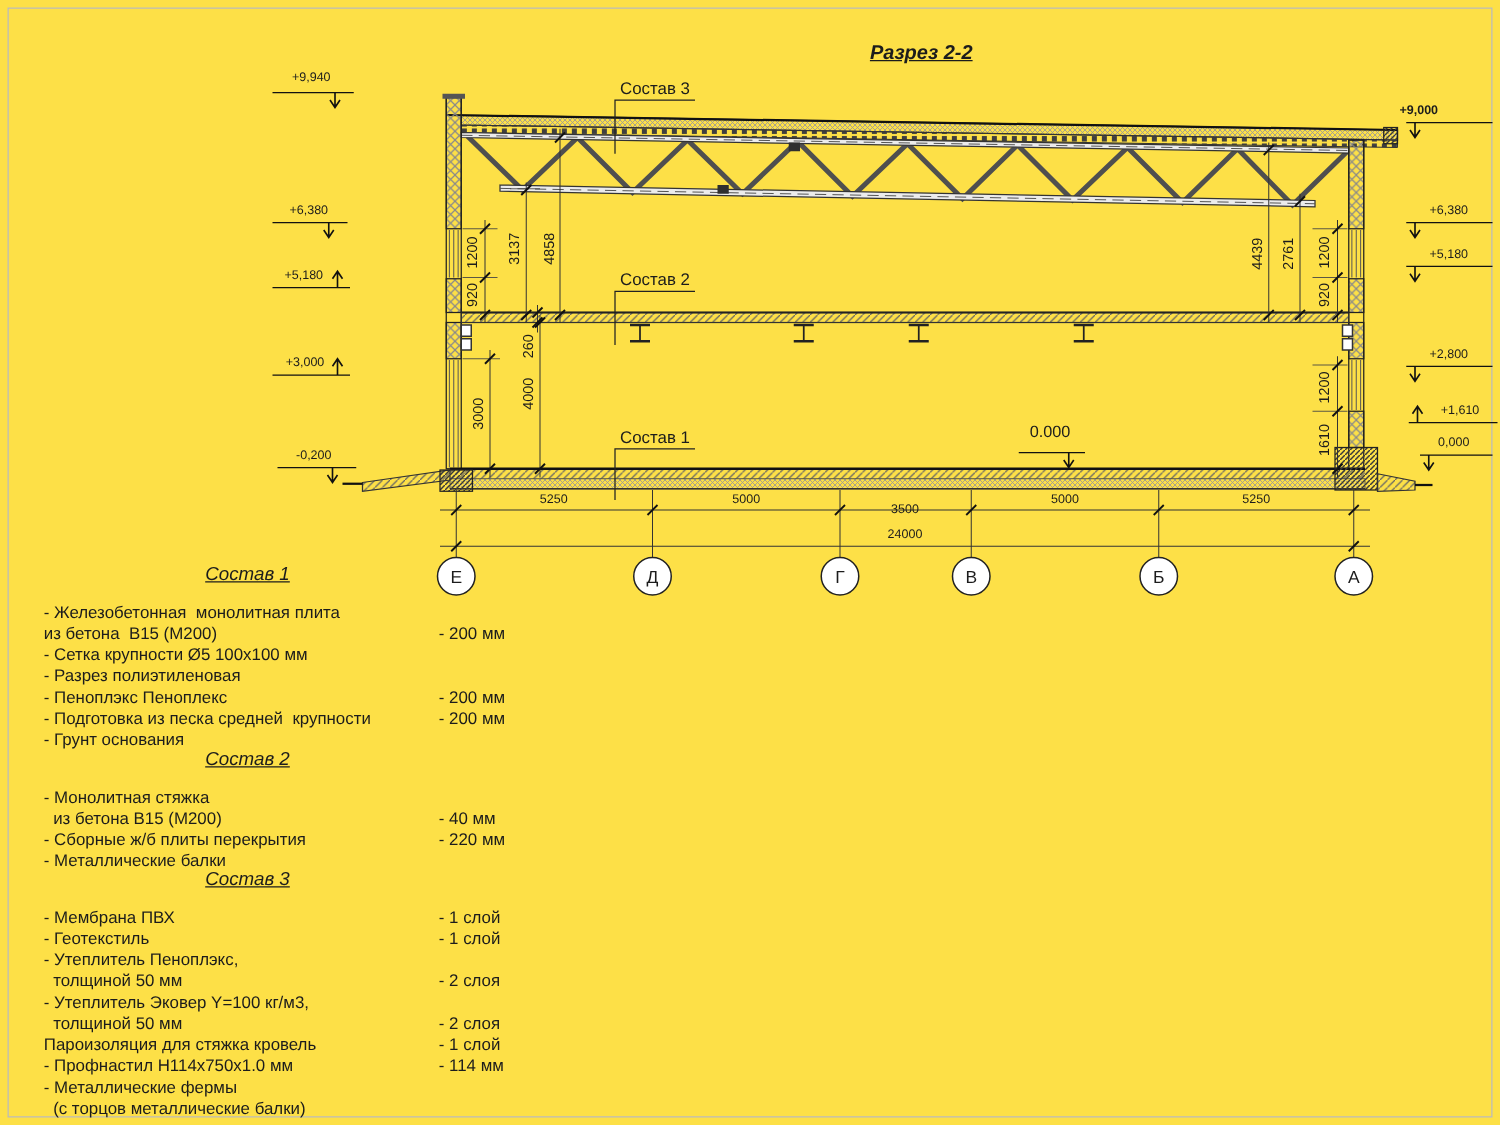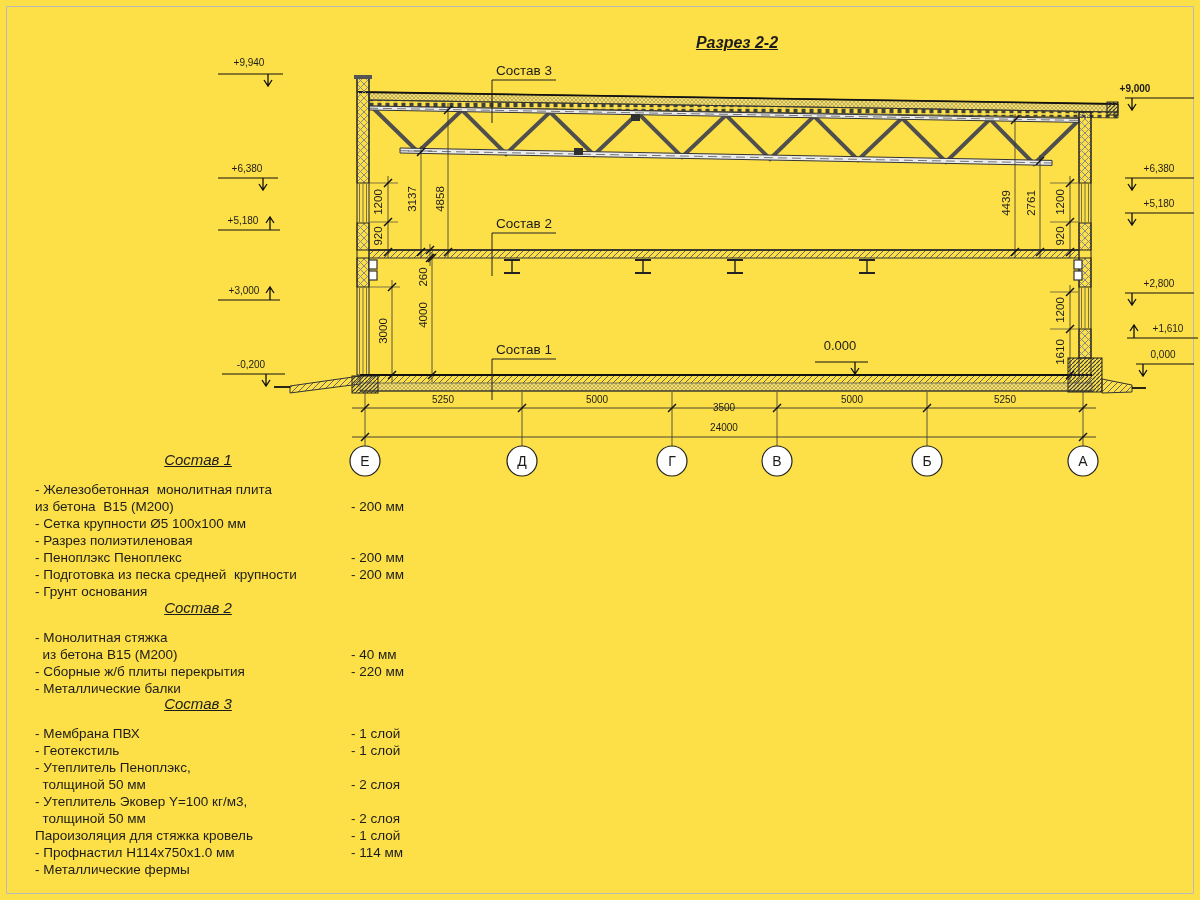--- a/index.html
+++ b/index.html
@@ -313,15 +313,16 @@
     <div class="spec-title"><span>Состав 3</span></div>
     <div class="spec-row"><span class="t">- Мембрана ПВХ</span><span class="v">- 1 слой</span></div>
     <div class="spec-row"><span class="t">- Геотекстиль</span><span class="v">- 1 слой</span></div>
     <div class="spec-row"><span class="t">- Утеплитель Пеноплэкс,</span><span class="v"></span></div>
     <div class="spec-row"><span class="t">  толщиной 50 мм</span><span class="v">- 2 слоя</span></div>
     <div class="spec-row"><span class="t">- Утеплитель Эковер Y=100 кг/м3,</span><span class="v"></span></div>
     <div class="spec-row"><span class="t">  толщиной 50 мм</span><span class="v">- 2 слоя</span></div>
     <div class="spec-row"><span class="t">Пароизоляция для стяжка кровель</span><span class="v">- 1 слой</span></div>
     <div class="spec-row"><span class="t">- Профнастил Н114х750х1.0 мм</span><span class="v">- 114 мм</span></div>
     <div class="spec-row"><span class="t">- Металлические фермы</span><span class="v"></span></div>
+    <div class="spec-row"><span class="t">  (с торцов металлические балки)</span><span class="v"></span></div>
   </div>
 
 </div>
 
 </body></html>

